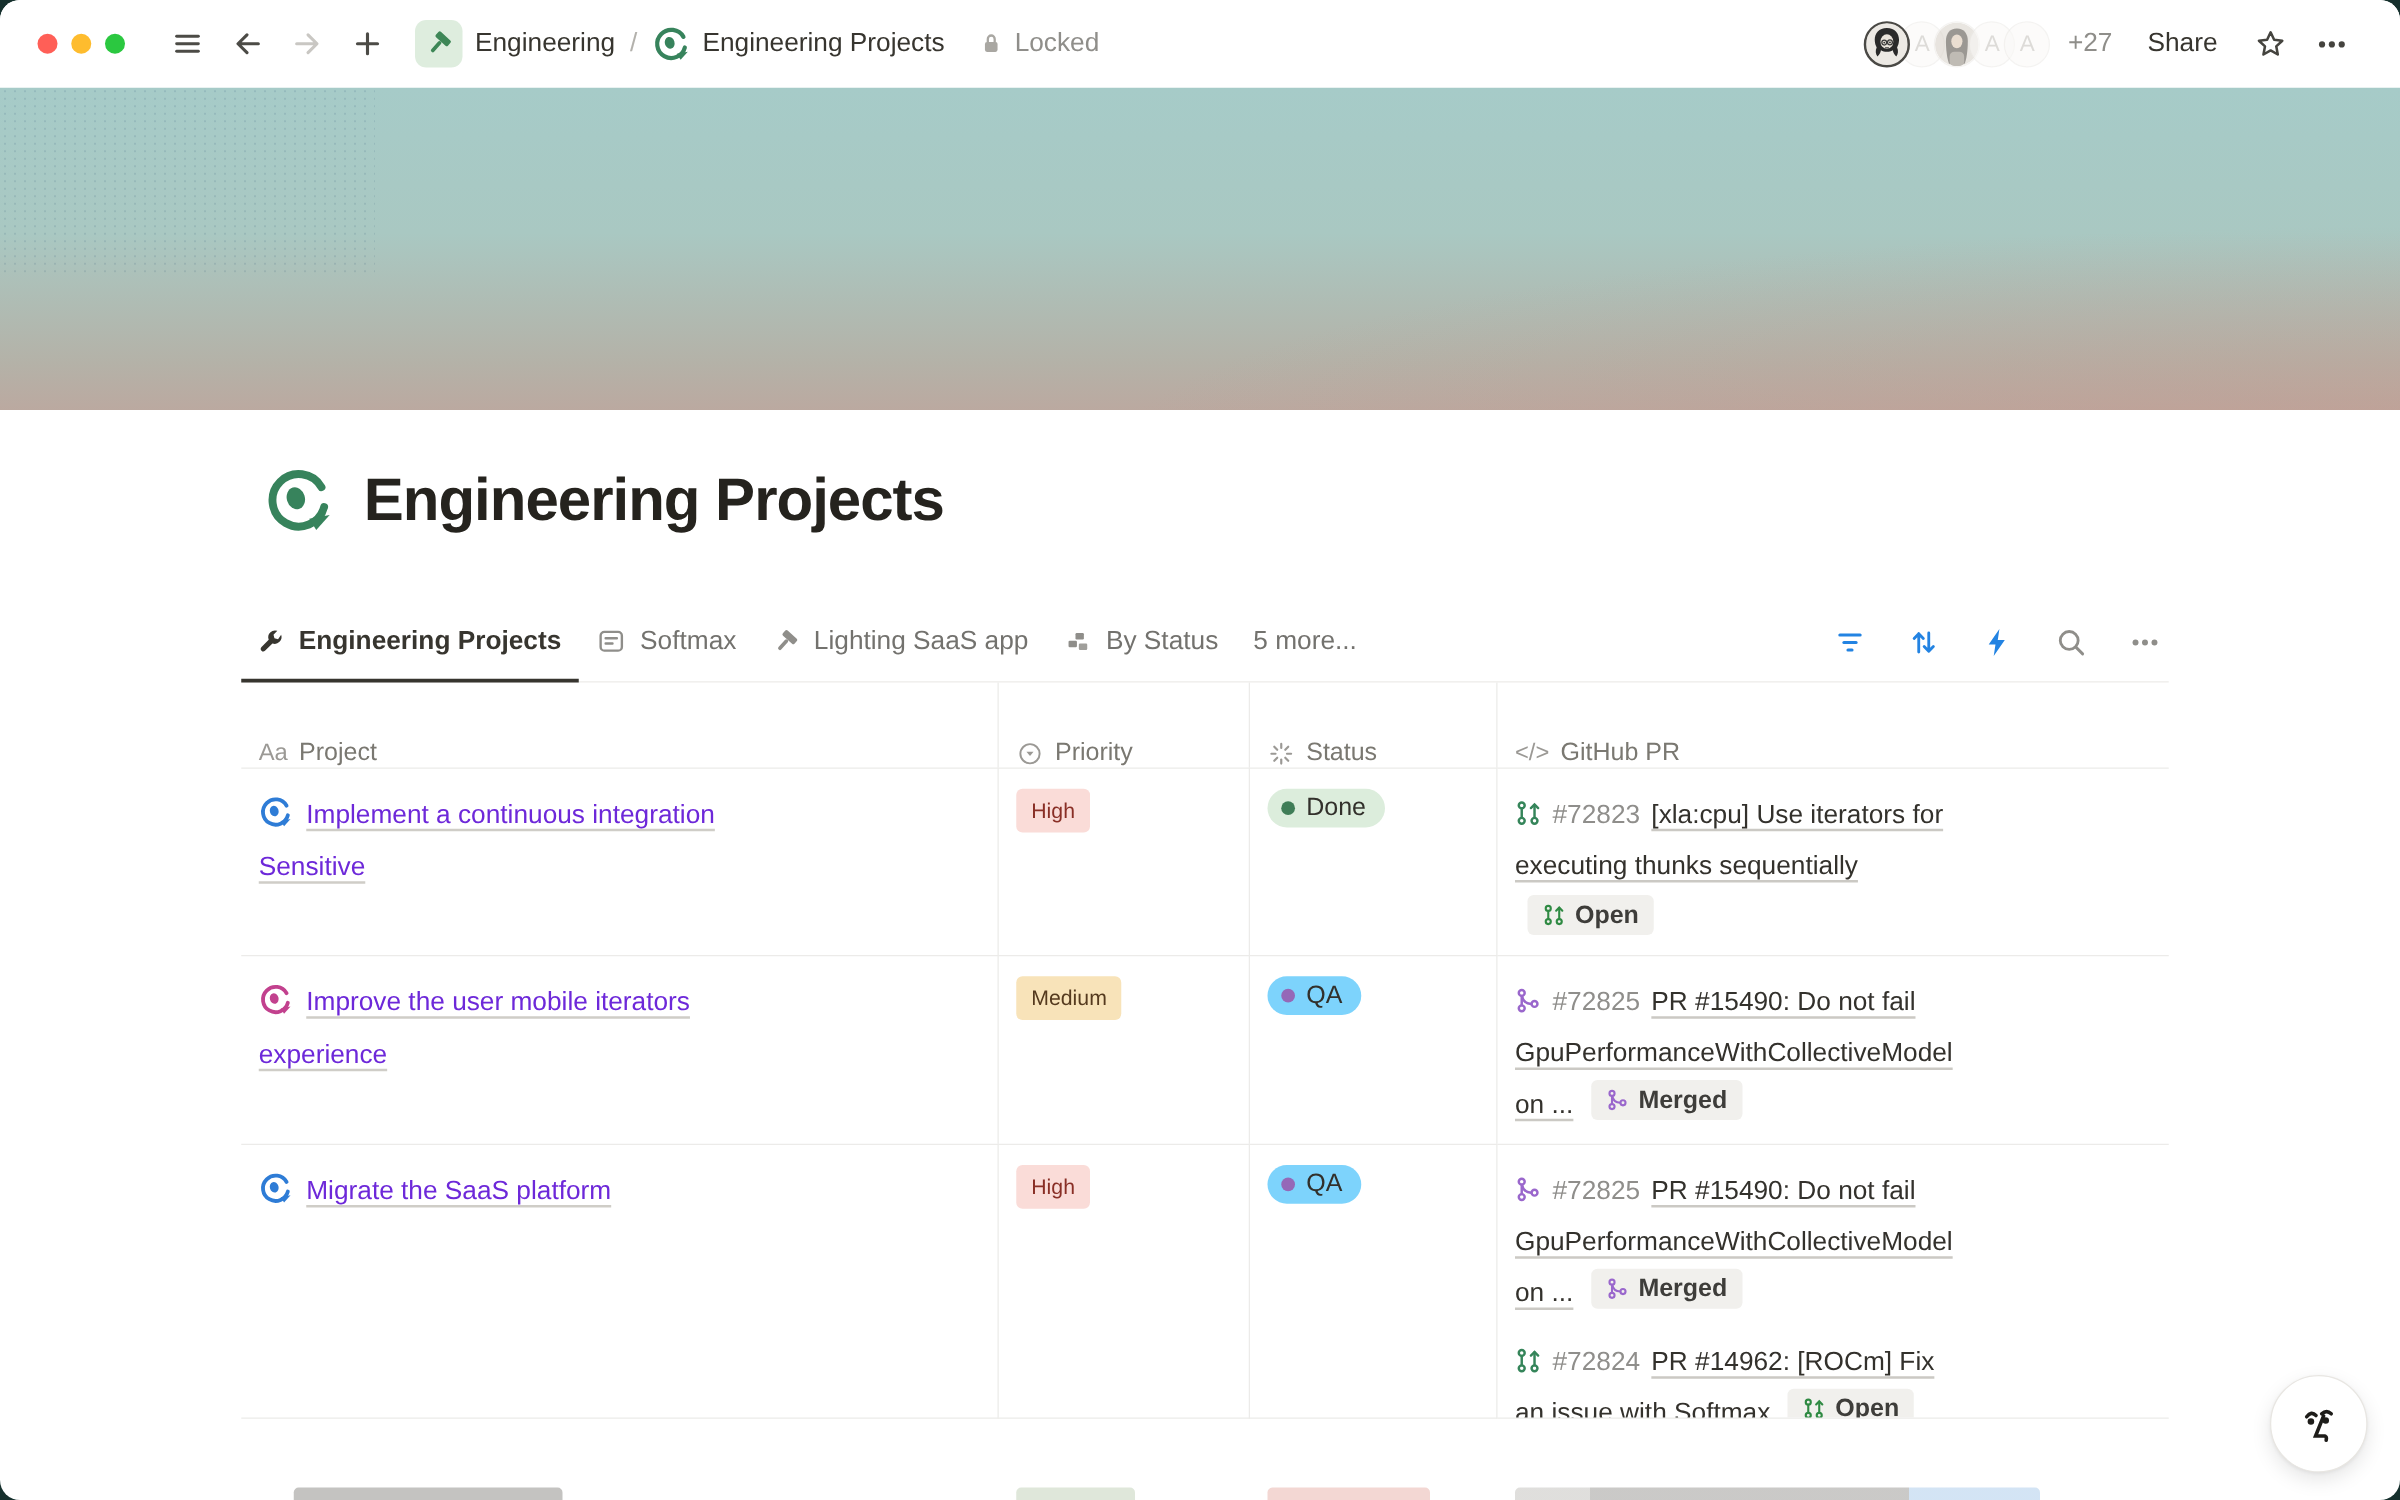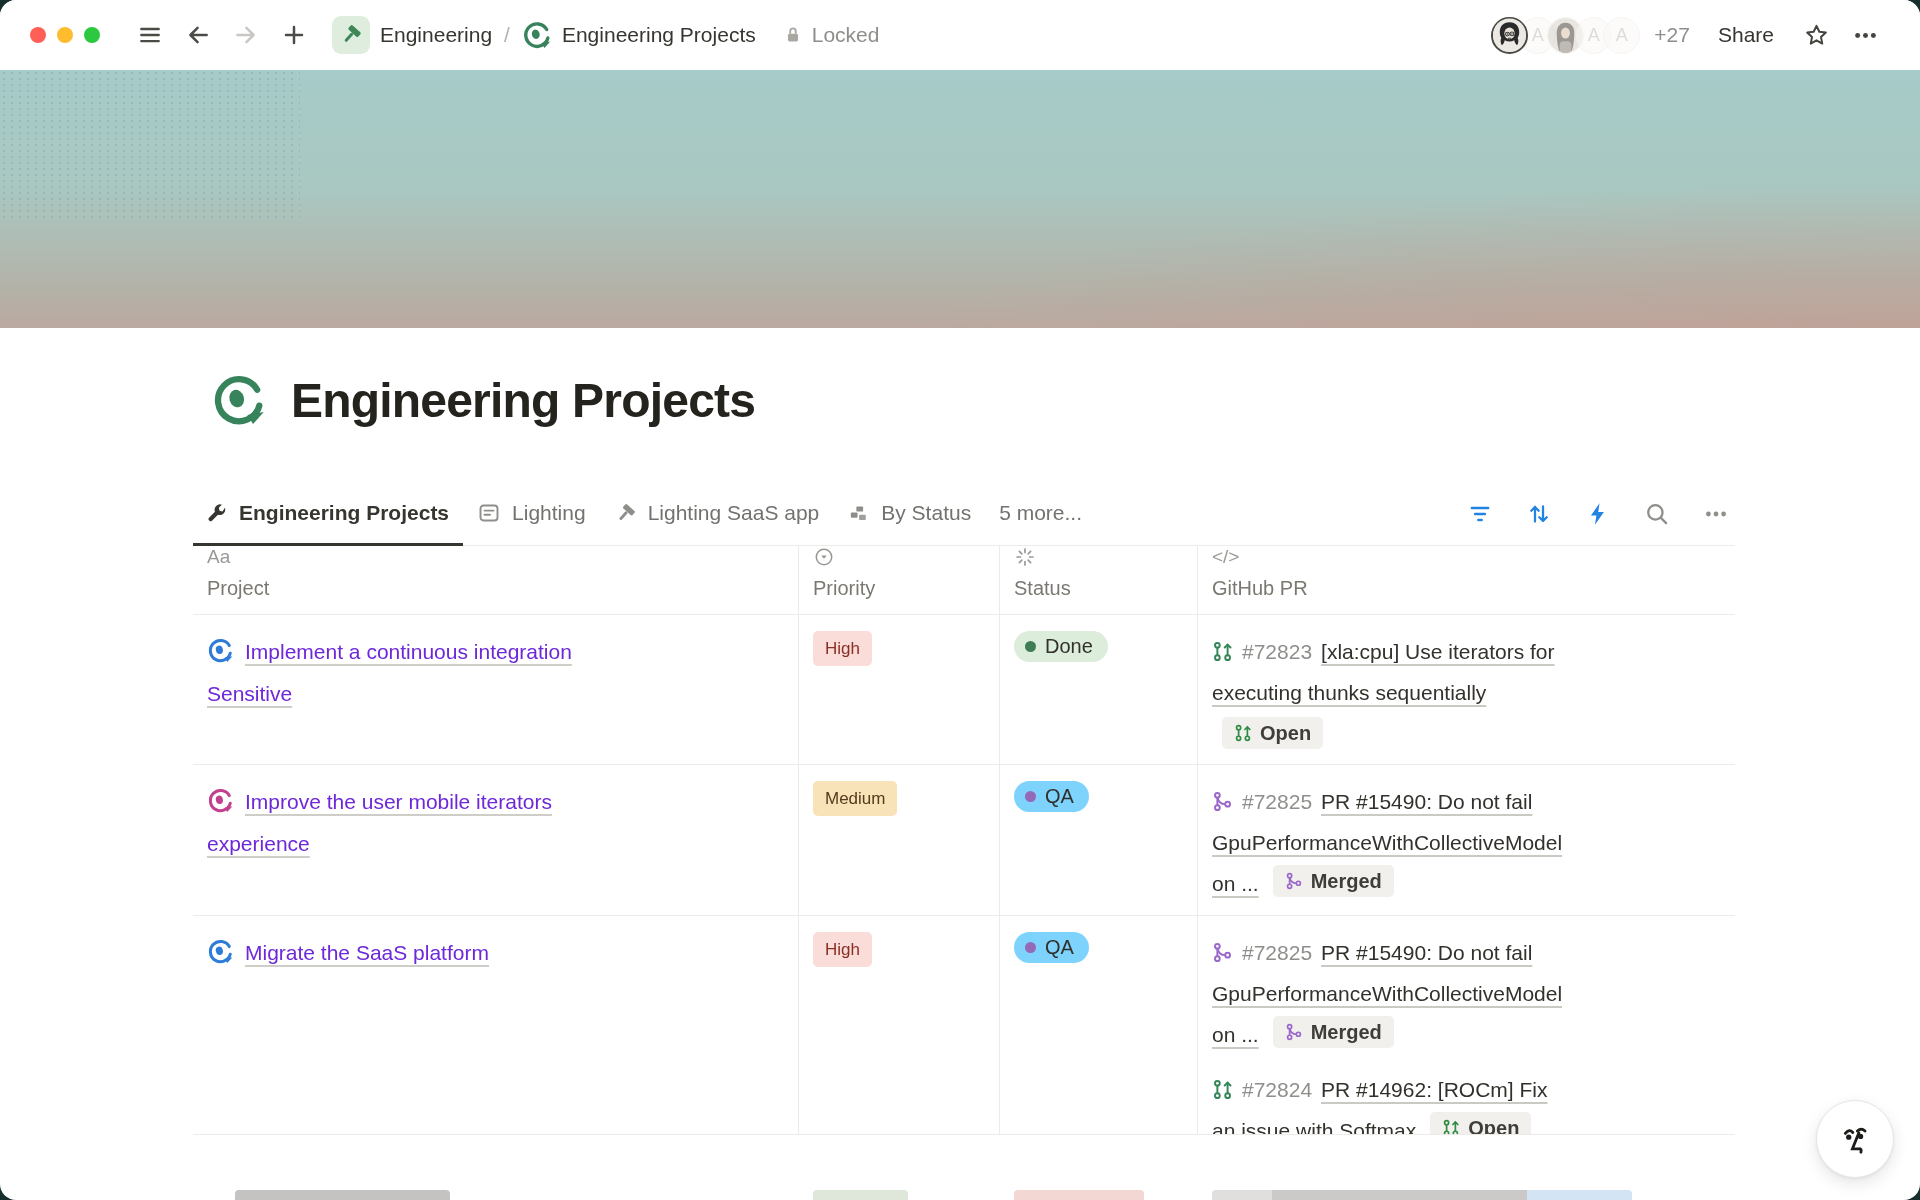--- a/index.html
+++ b/index.html
@@ -50,21 +50,21 @@
   .view-tools{margin-left:auto;display:flex;align-items:center;gap:29px;padding-right:4px;}
   .tool{background:none;border:none;padding:2px;display:flex;cursor:pointer;color:#8F8E8A;}
   .tool.blue{color:#2383E2;}
 
   
   .table{position:absolute;left:193px;top:546px;width:1542px;display:grid;grid-template-columns:606px 201px 198px 537px;}
   .cell{box-sizing:border-box;overflow:hidden;}
   .cell.c0,.cell.c1,.cell.c2{border-right:1px solid #ECEBE9;}
   .cell.body{border-top:1px solid #ECEBE9;}
   .cell.last{border-bottom:1px solid #ECEBE9;}
-  .th{height:68px;display:flex;align-items:flex-start;gap:9px;padding:0 14px;color:#7A7871;font-size:20px;cursor:pointer;flex-direction:column;}
+  .th{height:68px;display:flex;align-items:flex-end;gap:9px;padding:0 14px;color:#7A7871;font-size:20px;cursor:pointer;}
   .th .hicon{color:#9B9995;display:flex;font-size:19px;letter-spacing:0;}
   .rh1{height:150px}.rh2{height:151px}.rh3{height:220px}
   .cell.pad{padding:16px 14px;}
 
   .proj{font-size:21px;line-height:42px;}
   .proj .picon{display:inline-block;vertical-align:-5px;margin-right:11px;}
   .proj-title{font-weight:500;color:#6d28d9;text-decoration:underline;text-decoration-color:#CFCDC7;text-decoration-thickness:1.5px;text-underline-offset:5px;white-space:pre-line;cursor:pointer;}
 
   .badge{display:inline-block;font-size:17px;padding:7px 12px;border-radius:5px;line-height:1.25;cursor:pointer;text-align:center;}
   .badge.high{background:#FADCD8;color:#892F26;}
@@ -357,21 +357,21 @@
           </svg>
         </span>
       <span>Engineering Projects</span>
     </div>
     <div class="tab">
       <span class="tab-ico">
           <svg width="24" height="24">
             <use href="#timeline-card"></use>
           </svg>
         </span>
-      <span>Lighting</span>
+      <span>Softmax</span>
     </div>
     <div class="tab">
       <span class="tab-ico">
           <svg width="23" height="23">
             <use href="#hammer"></use>
           </svg>
         </span>
       <span>Lighting SaaS app</span>
     </div>
     <div class="tab">

